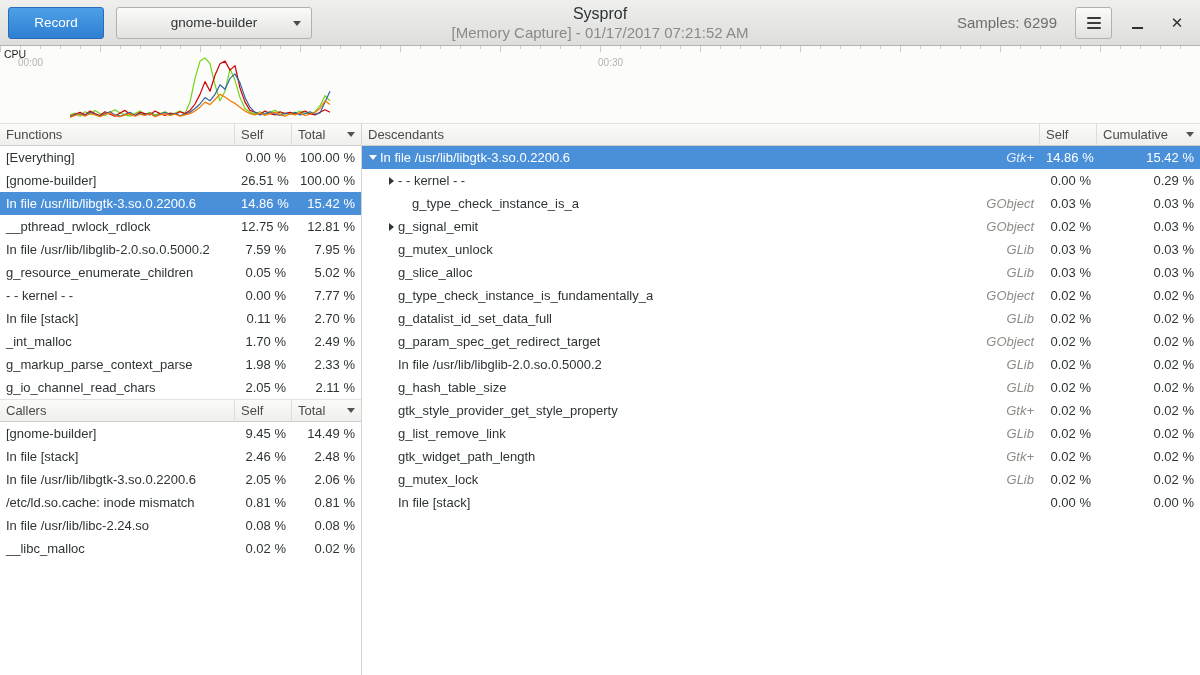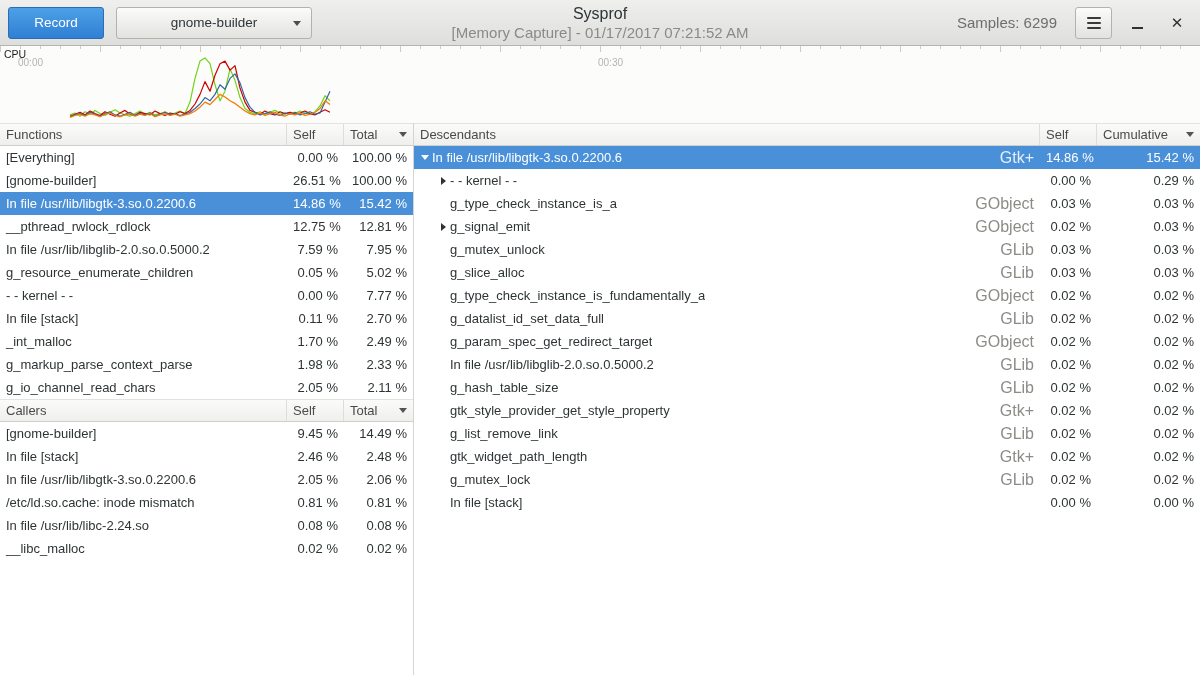--- a/index.html
+++ b/index.html
@@ -31,21 +31,21 @@
   
   .cpu-strip { flex:none; height:77px; position:relative; background:#fcfcfb; }
   .cpu-strip svg { position:absolute; left:0; top:0; }
   .cpu-label { position:absolute; left:4px; top:2px; font-size:10.5px; color:#1d1d1b; }
   .time-label { position:absolute; top:11px; font-size:10px; color:#b3b3af; }
   .time-label.t0 { left:18px; }
   .time-label.t30 { left:598px; }
 
   
   .main { flex:1; display:flex; min-height:0; background:#fff; }
-  .left-pane { flex:none; width:414px; border-right:1px solid #d4d4d1; display:flex; flex-direction:column; }
+  .left-pane { flex:none; width:362px; border-right:1px solid #d4d4d1; display:flex; flex-direction:column; }
   .right-pane { flex:1; display:flex; flex-direction:column; min-width:0; }
   .thead { flex:none; display:grid; height:23px; background:linear-gradient(to bottom,#fbfbfa,#efefed);
     border-top:1px solid #e2e2df; border-bottom:1px solid #cfcfcc; color:#4a4a47; }
   .left-grid  { grid-template-columns:1fr 57px 69px; }
   .right-grid { grid-template-columns:1fr 57px 103px; }
   .hcell { display:flex; align-items:center; padding:0 6px; border-right:1px solid #dddddb; white-space:nowrap; overflow:hidden; }
   .hcell:last-child { border-right:none; }
   .sort-ind { margin-left:auto; width:0; height:0; border-left:4px solid transparent; border-right:4px solid transparent;
     border-top:5px solid #55554f; }
   .tbody { flex:none; }
@@ -54,21 +54,21 @@
   .trow.selected { background:#4a90d9; color:#fff; }
   .cell { padding:0 6px; white-space:nowrap; overflow:hidden; }
   .num { text-align:right; font-variant-numeric:tabular-nums; }
   .namecell { display:flex; align-items:center; min-width:0; }
   .expander { flex:none; width:14px; height:14px; display:flex; align-items:center; justify-content:center; }
   .expander.collapsed::before { content:""; width:0; height:0;
     border-top:4px solid transparent; border-bottom:4px solid transparent; border-left:5px solid currentColor; }
   .expander.expanded::before { content:""; width:0; height:0;
     border-left:4px solid transparent; border-right:4px solid transparent; border-top:5px solid currentColor; }
   .fname { overflow:hidden; white-space:nowrap; }
-  .category { margin-left:auto; padding-left:10px; font-size:16px; color:#8c8c87; }
+  .category { margin-left:auto; padding-left:10px; font-size:13px; color:#8c8c87;font-style:italic; }
   .trow.selected .category { color:rgba(255,255,255,0.85); }
 </style>
 </head>
 <body>
 
 <div class="window">
 
   <header class="headerbar">
     <button class="btn record-btn">Record</button>
     <button class="btn combo-btn">
@@ -304,21 +304,21 @@
           <div class="trow right-grid">
     <div class="cell namecell" style="padding-left: 22px;">
       <span class="expander collapsed"></span>
       <span class="fname">- - kernel - -</span>
       <span class="category"></span>
     </div>
     <div class="cell num">0.00 %</div>
     <div class="cell num">0.29 %</div>
   </div>
           <div class="trow right-grid">
-    <div class="cell namecell" style="padding-left: 22px;">
+    <div class="cell namecell" style="padding-left: 36px;">
       <span class="expander"></span>
       <span class="fname">g_type_check_instance_is_a</span>
       <span class="category">GObject</span>
     </div>
     <div class="cell num">0.03 %</div>
     <div class="cell num">0.03 %</div>
   </div>
           <div class="trow right-grid">
     <div class="cell namecell" style="padding-left: 22px;">
       <span class="expander collapsed"></span>

